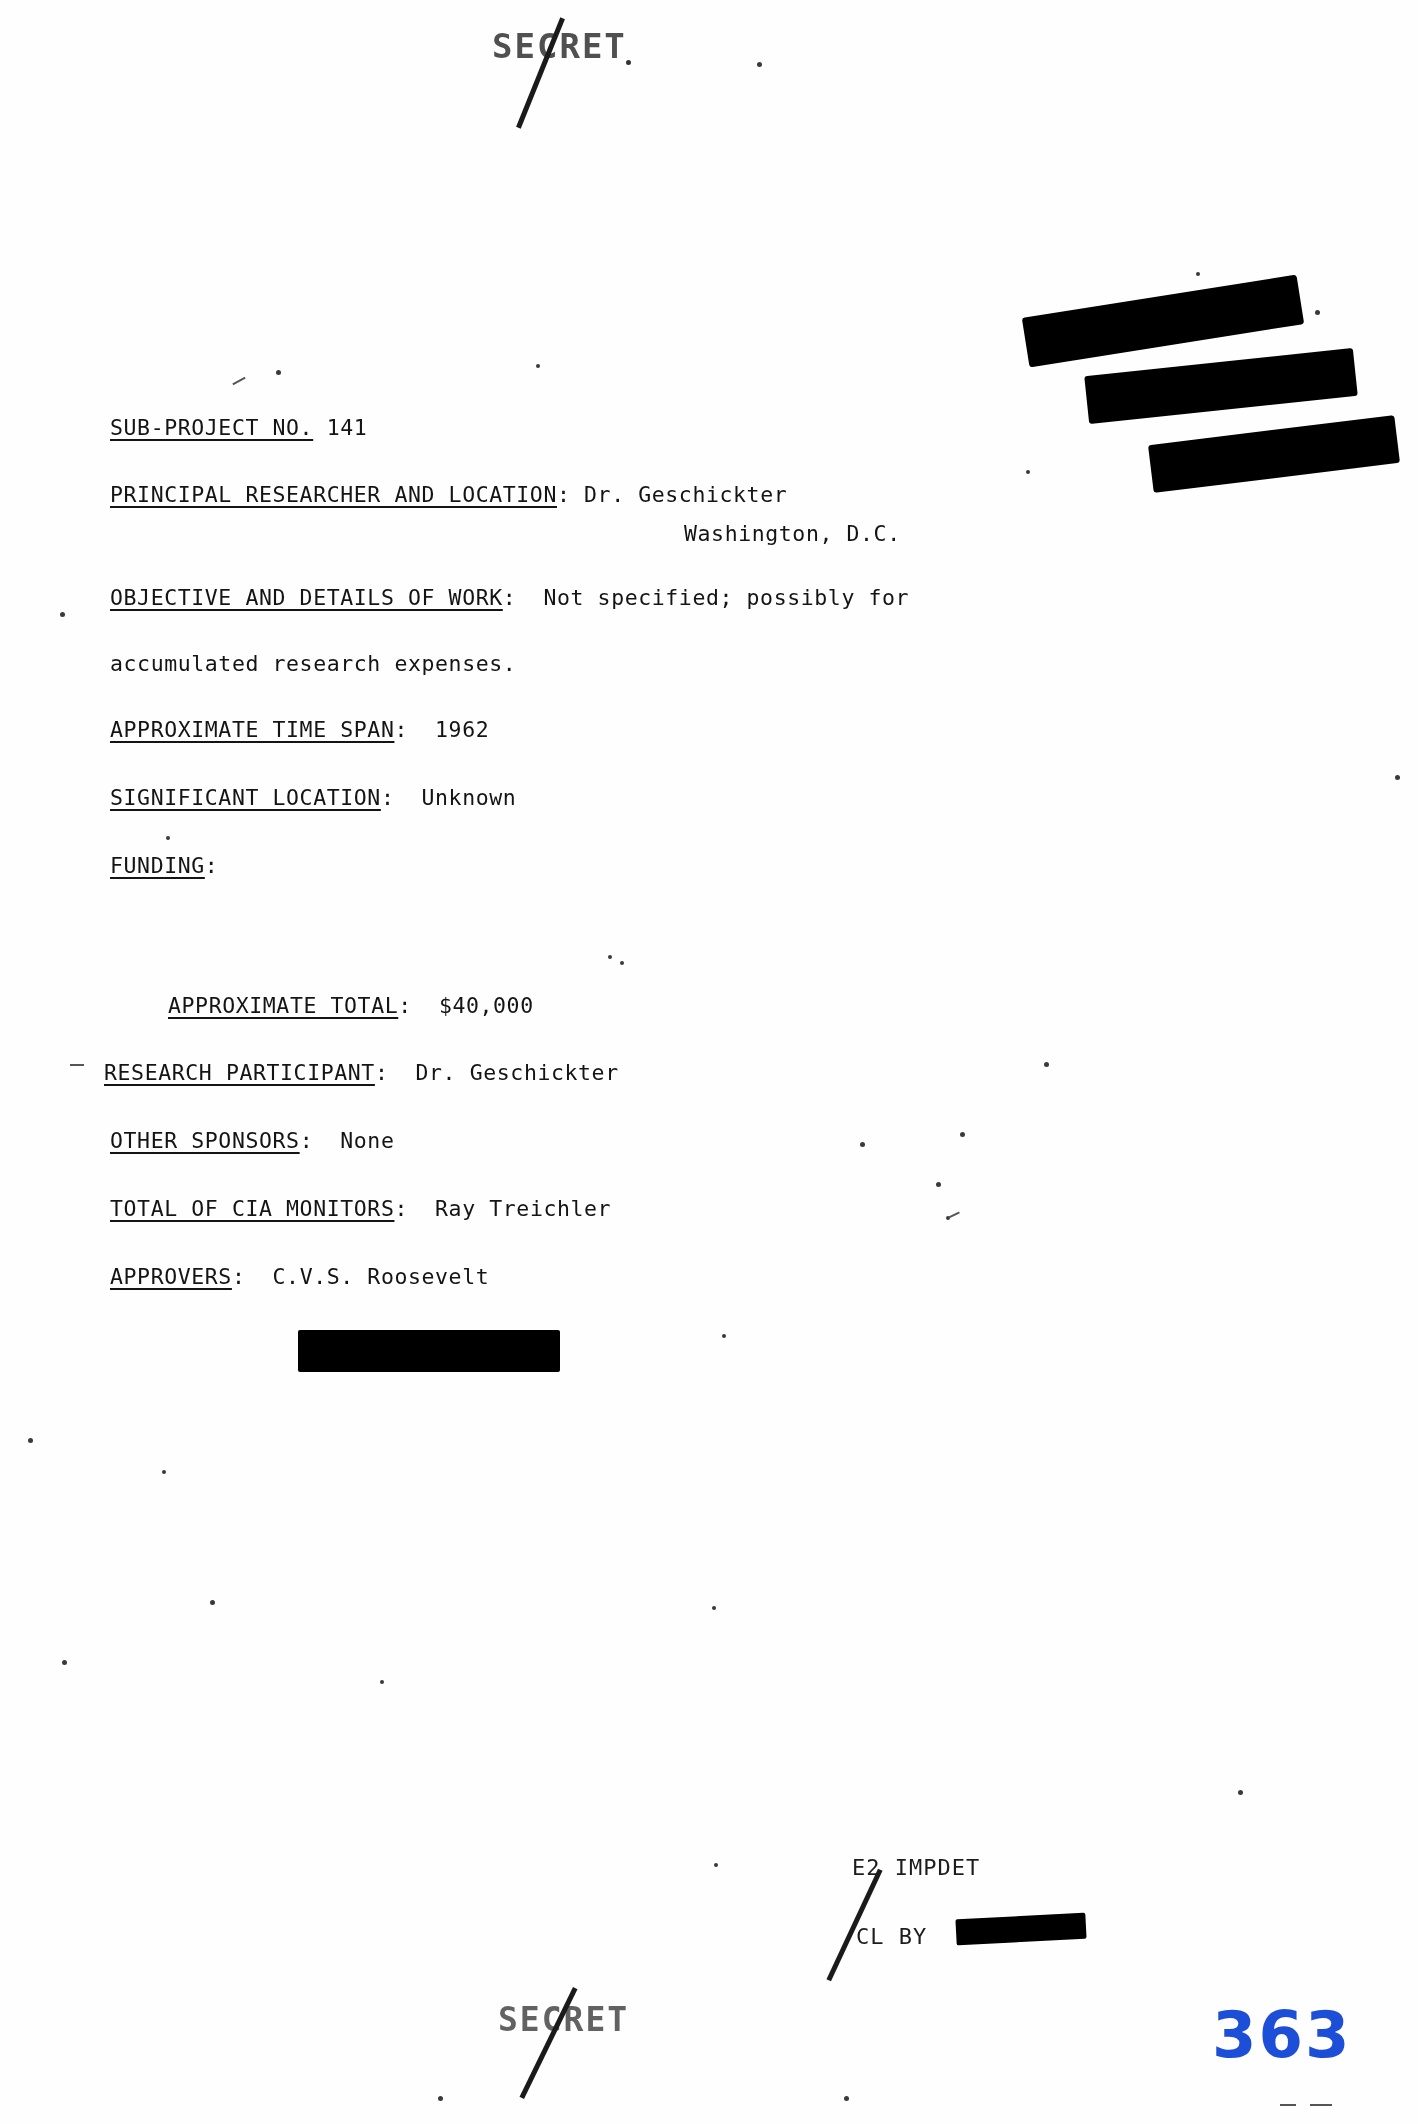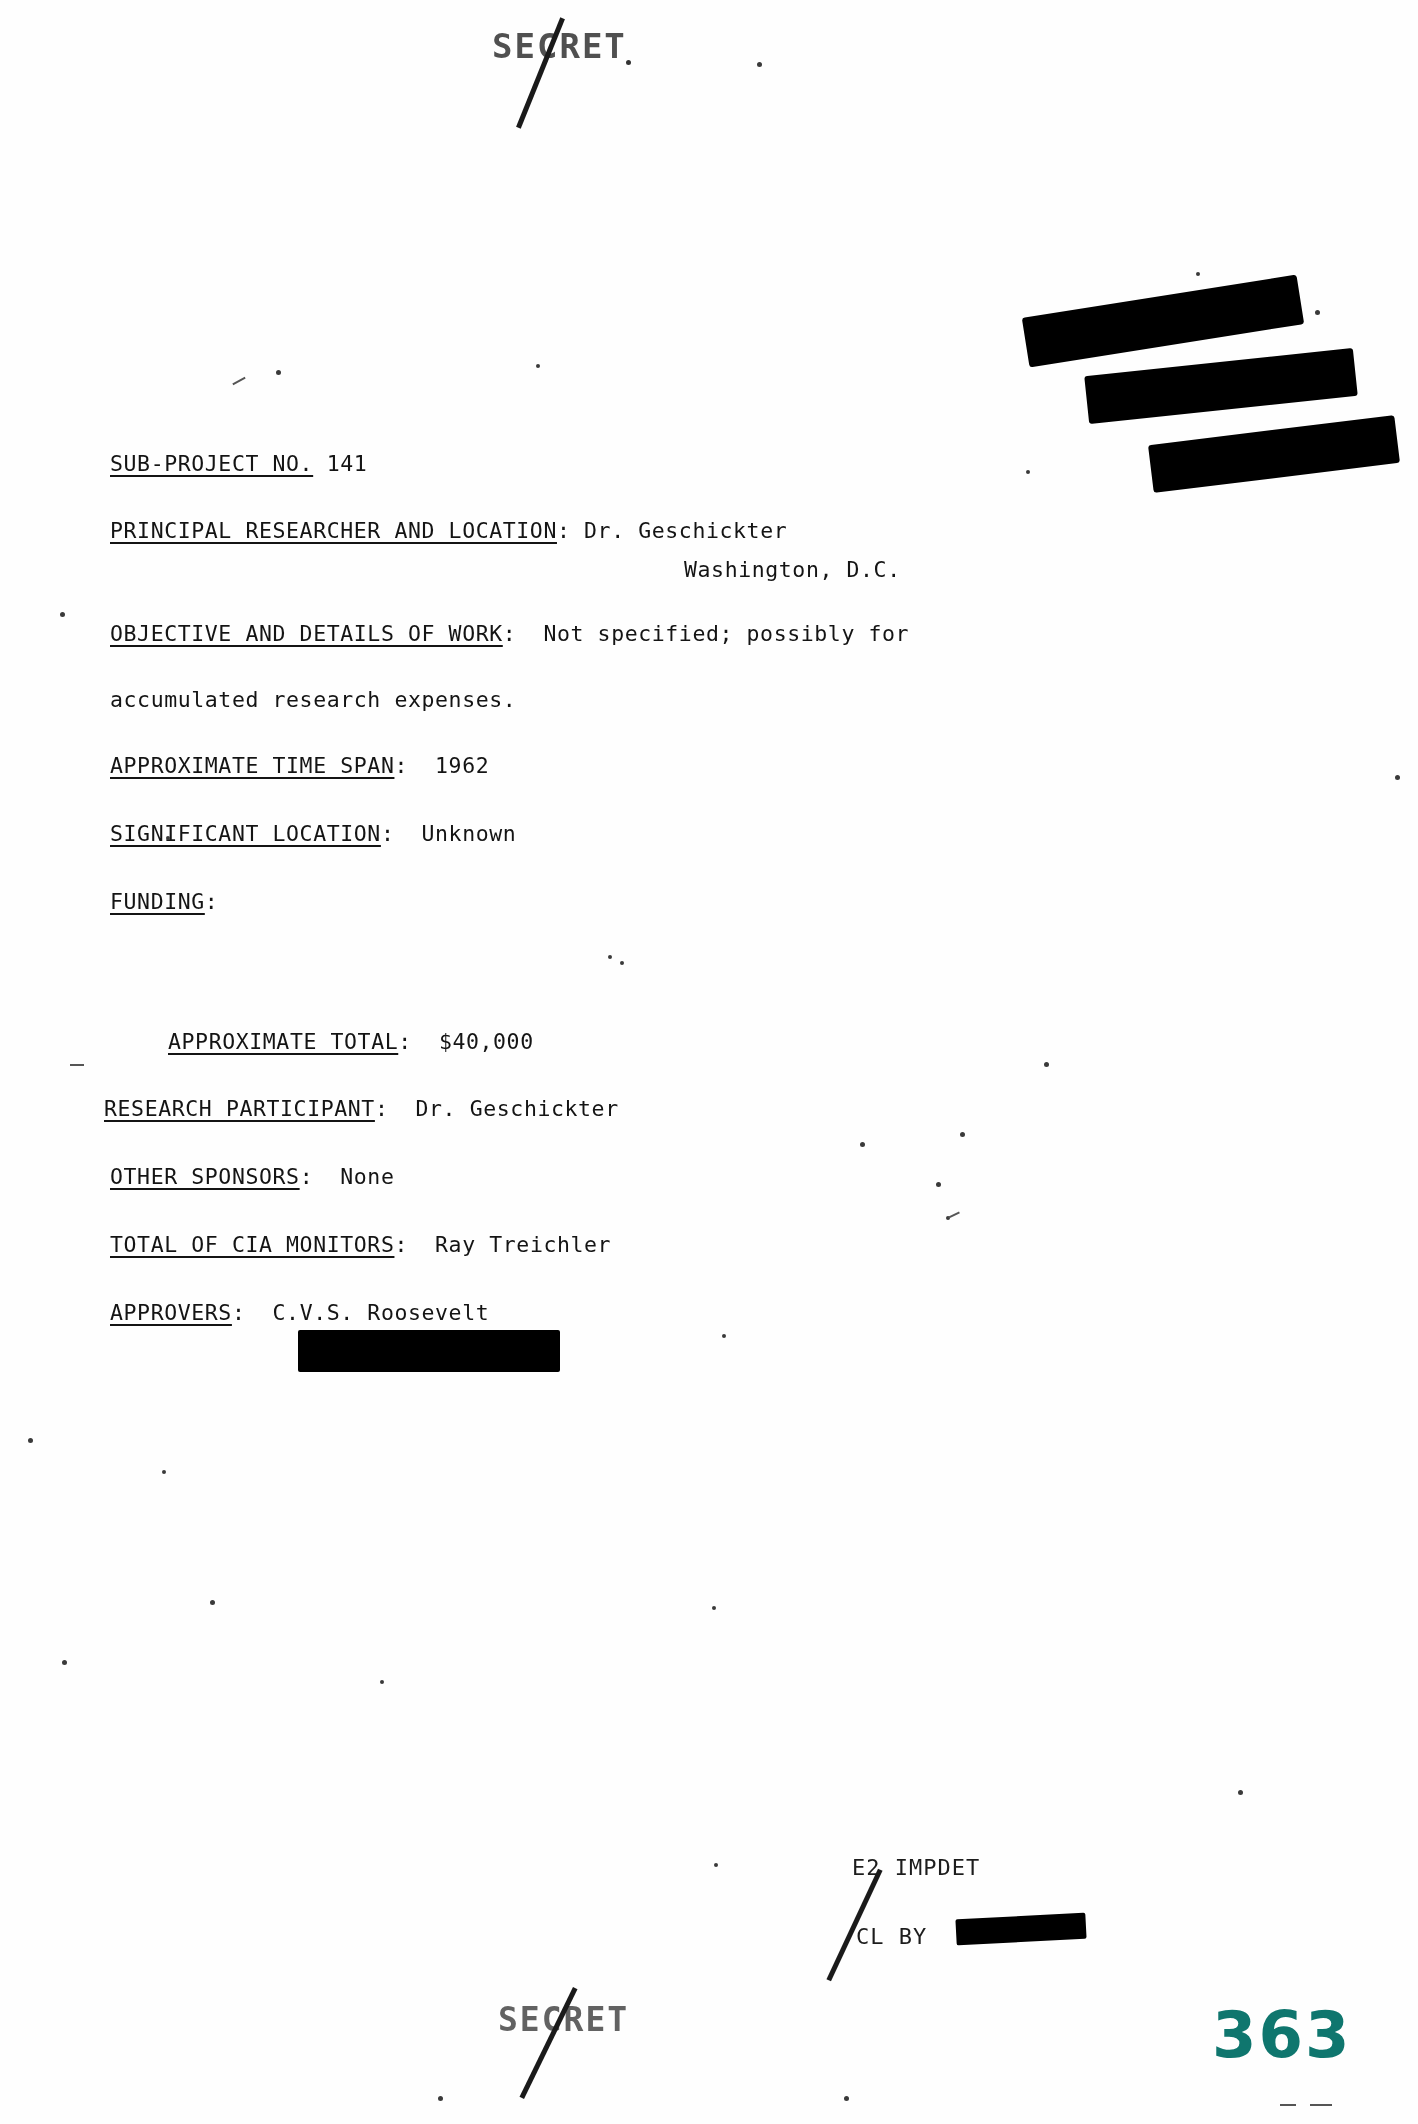--- a/index.html
+++ b/index.html
@@ -19,21 +19,20 @@
     overflow: hidden;
   }
 
   
   .doc-line {
     position: absolute;
     font-size: 21.5px;
     letter-spacing: 0.6px;
     white-space: pre;
     color: #141414;
-    margin-top: 36px;
   }
   .u {
     text-decoration: underline;
     text-underline-offset: 4px;
     text-decoration-thickness: 1.5px;
   }
 
   
   .stamp-top {
     position: absolute;
@@ -157,21 +156,21 @@
     transform-origin: center;
   }
 
   .page-number {
     position: absolute;
     left: 1212px;
     top: 1998px;
     font-family: "DejaVu Sans", sans-serif;
     font-size: 64px;
     font-weight: 600;
-    color: #0f766e;
+    color: #1d4ed8;
     letter-spacing: 2px;
   }
 
   
   .speck {
     position: absolute;
     background: #3a3a3a;
     border-radius: 50%;
   }
   .dash {

